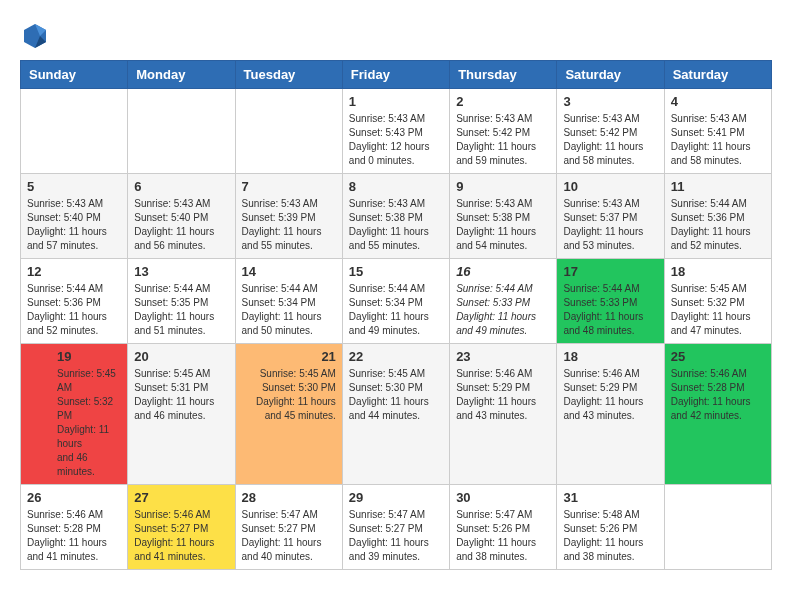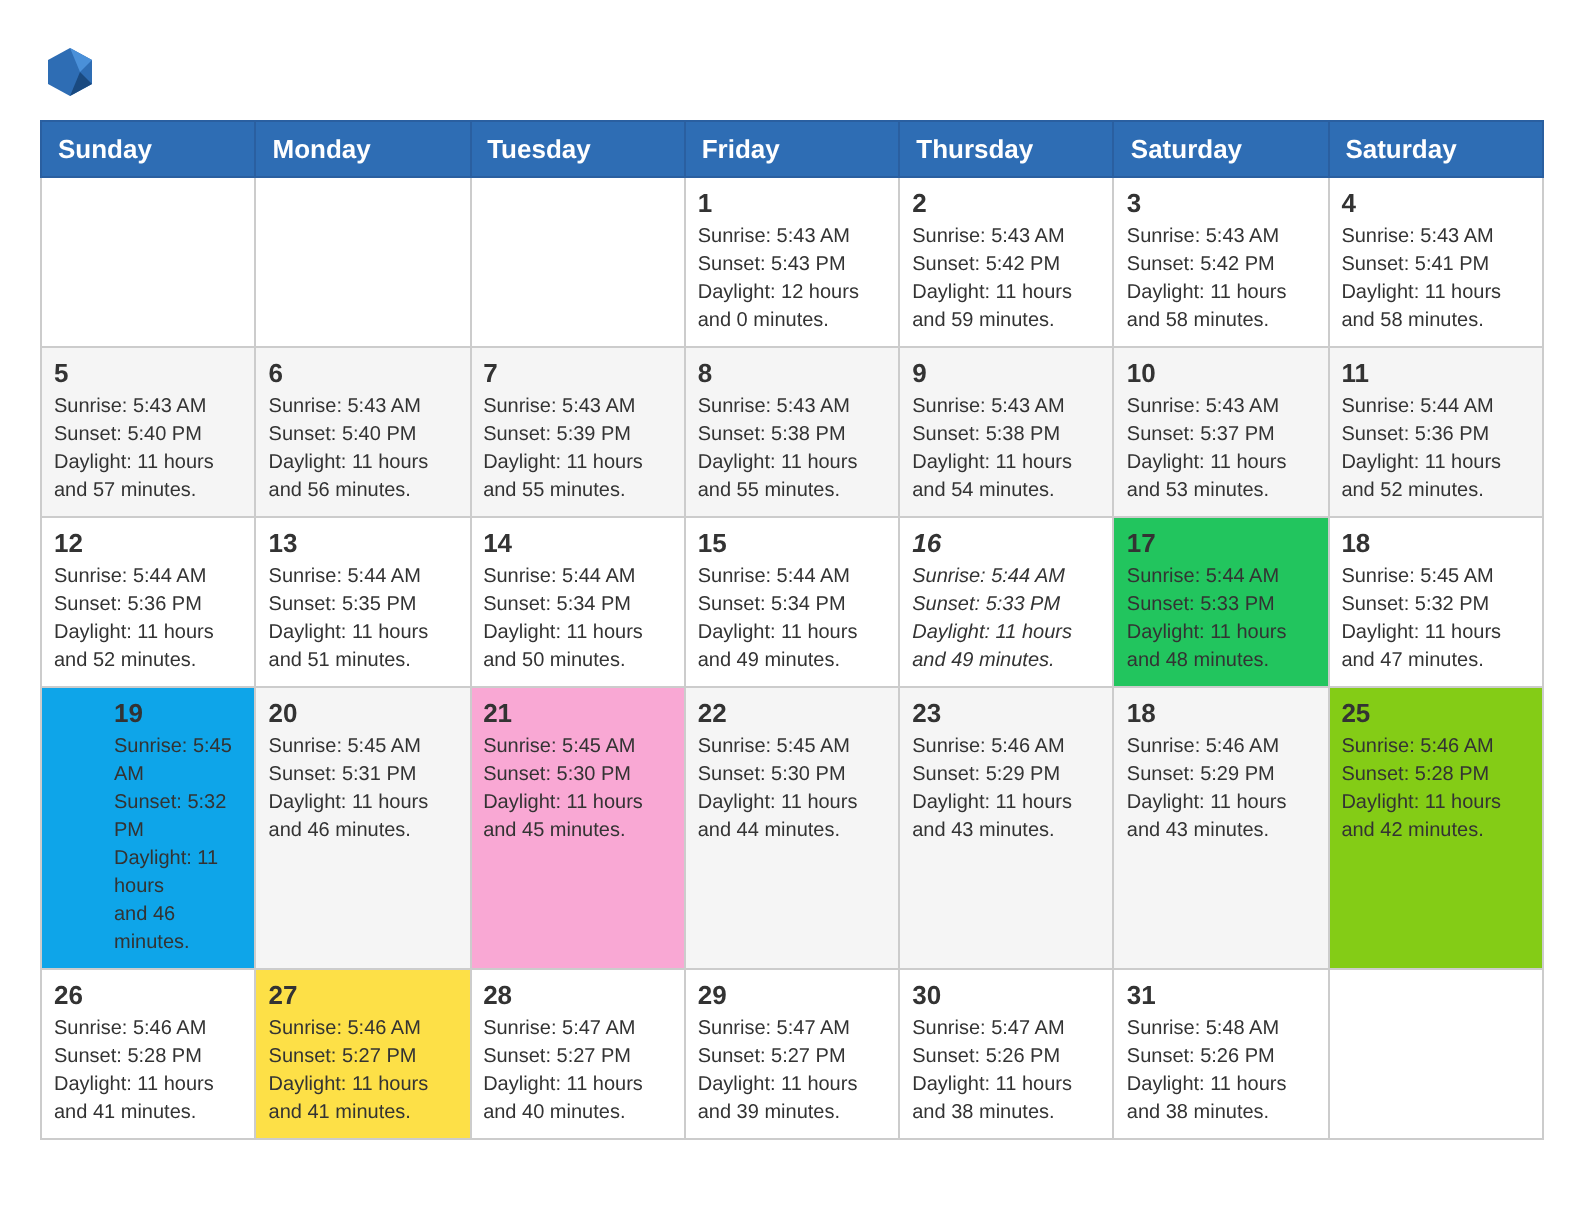--- a/index.html
+++ b/index.html
@@ -259,35 +259,35 @@
         </td>
         <td style="background-color: rgb(255, 255, 255); margin-top: 24px;">
           <span class="day-number">18</span>
           <div class="day-info" style="white-space: pre-line;">Sunrise: 5:45 AM
 Sunset: 5:32 PM
 Daylight: 11 hours
 and 47 minutes.</div>
         </td>
       </tr>
       <tr>
-        <td style="background-color: #0ea5e9; padding-left: 36px;">
+        <td style="background-color: #ef4444; padding-left: 36px;">
           <span class="day-number">19</span>
           <div class="day-info" style="white-space: pre-line;">Sunrise: 5:45 AM
 Sunset: 5:32 PM
 Daylight: 11 hours
 and 46 minutes.</div>
         </td>
         <td style="background-color: rgb(245, 245, 245);">
           <span class="day-number">20</span>
           <div class="day-info" style="white-space: pre-line;">Sunrise: 5:45 AM
 Sunset: 5:31 PM
 Daylight: 11 hours
 and 46 minutes.</div>
         </td>
-        <td style="background-color: #f9a8d4;">
+        <td style="background-color: #fdba74; text-align: right;">
           <span class="day-number">21</span>
           <div class="day-info" style="white-space: pre-line;">Sunrise: 5:45 AM
 Sunset: 5:30 PM
 Daylight: 11 hours
 and 45 minutes.</div>
         </td>
         <td style="background-color: rgb(245, 245, 245);">
           <span class="day-number">22</span>
           <div class="day-info" style="white-space: pre-line;">Sunrise: 5:45 AM
 Sunset: 5:30 PM
@@ -301,21 +301,21 @@
 Daylight: 11 hours
 and 43 minutes.</div>
         </td>
         <td style="background-color: rgb(245, 245, 245);">
           <span class="day-number">18</span>
           <div class="day-info" style="white-space: pre-line;">Sunrise: 5:46 AM
 Sunset: 5:29 PM
 Daylight: 11 hours
 and 43 minutes.</div>
         </td>
-        <td style="background-color: #84cc16;">
+        <td style="background-color: #22c55e;">
           <span class="day-number">25</span>
           <div class="day-info" style="white-space: pre-line;">Sunrise: 5:46 AM
 Sunset: 5:28 PM
 Daylight: 11 hours
 and 42 minutes.</div>
         </td>
       </tr>
       <tr>
         <td style="background-color: rgb(255, 255, 255);">
           <span class="day-number">26</span>

